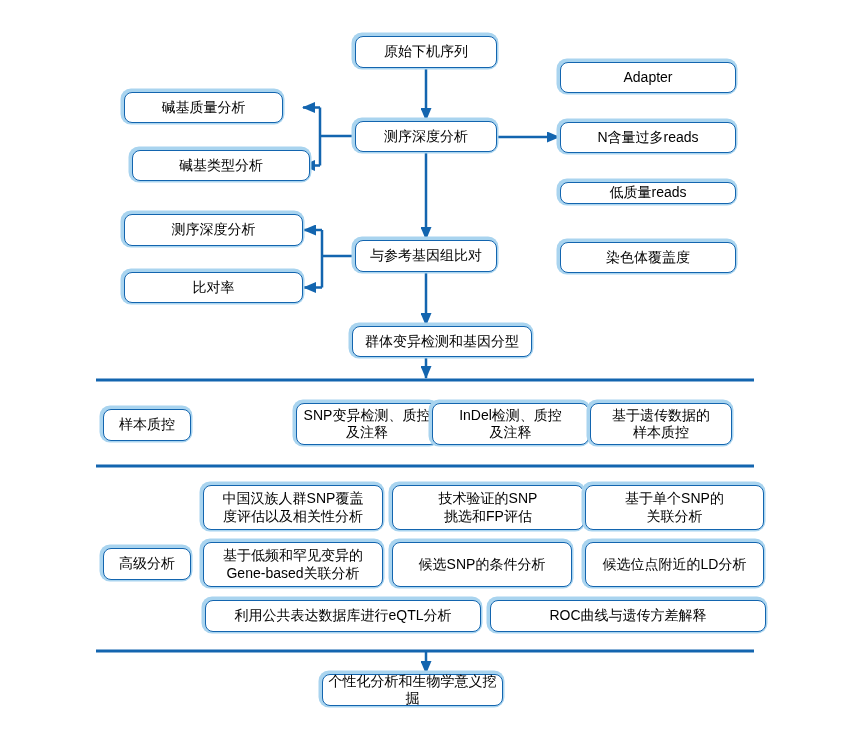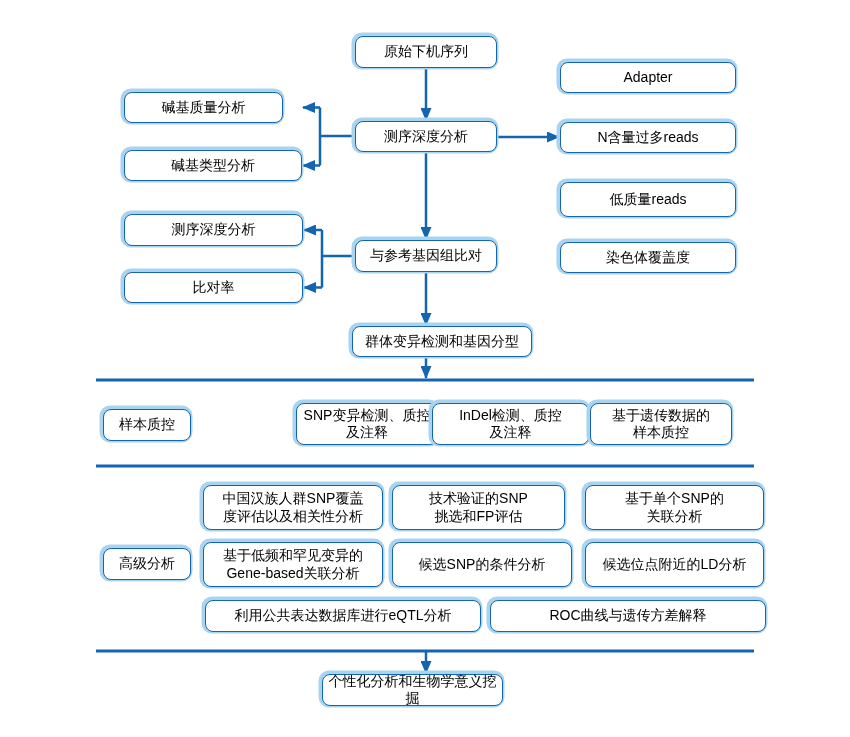--- a/index.html
+++ b/index.html
@@ -82,25 +82,25 @@
   </div>
 
   <div class="node" style="left:355px;top:121px;width:142px;height:31px">
     <span class="lbl">测序深度分析</span>
   </div>
 
   <div class="node" style="left:560px;top:122px;width:176px;height:31px">
     <span class="lbl">N含量过多reads</span>
   </div>
 
-  <div class="node" style="left:124px;top:150px;width:178px;height:31px">
+  <div class="node" style="left:132px;top:150px;width:178px;height:31px">
     <span class="lbl">碱基类型分析</span>
   </div>
 
-  <div class="node" style="left:560px;top:182px;width:176px;height:35px">
+  <div class="node" style="left:560px;top:182px;width:176px;height:22px">
     <span class="lbl">低质量reads</span>
   </div>
 
   <div class="node" style="left:124px;top:214px;width:179px;height:32px">
     <span class="lbl">测序深度分析</span>
   </div>
 
   <div class="node" style="left:355px;top:240px;width:142px;height:32px">
     <span class="lbl">与参考基因组比对</span>
   </div>
@@ -134,21 +134,21 @@
   <div class="node" style="left:590px;top:403px;width:142px;height:42px">
     <span class="lbl">基于遗传数据的
 样本质控</span>
   </div>
 
   <div class="node" style="left:203px;top:485px;width:180px;height:45px">
     <span class="lbl">中国汉族人群SNP覆盖
 度评估以及相关性分析</span>
   </div>
 
-  <div class="node" style="left:392px;top:485px;width:173px;height:45px">
+  <div class="node" style="left:392px;top:485px;width:192px;height:45px">
     <span class="lbl">技术验证的SNP
 挑选和FP评估</span>
   </div>
 
   <div class="node" style="left:585px;top:485px;width:179px;height:45px">
     <span class="lbl">基于单个SNP的
 关联分析</span>
   </div>
 
   <div class="node" style="left:103px;top:548px;width:88px;height:32px">

